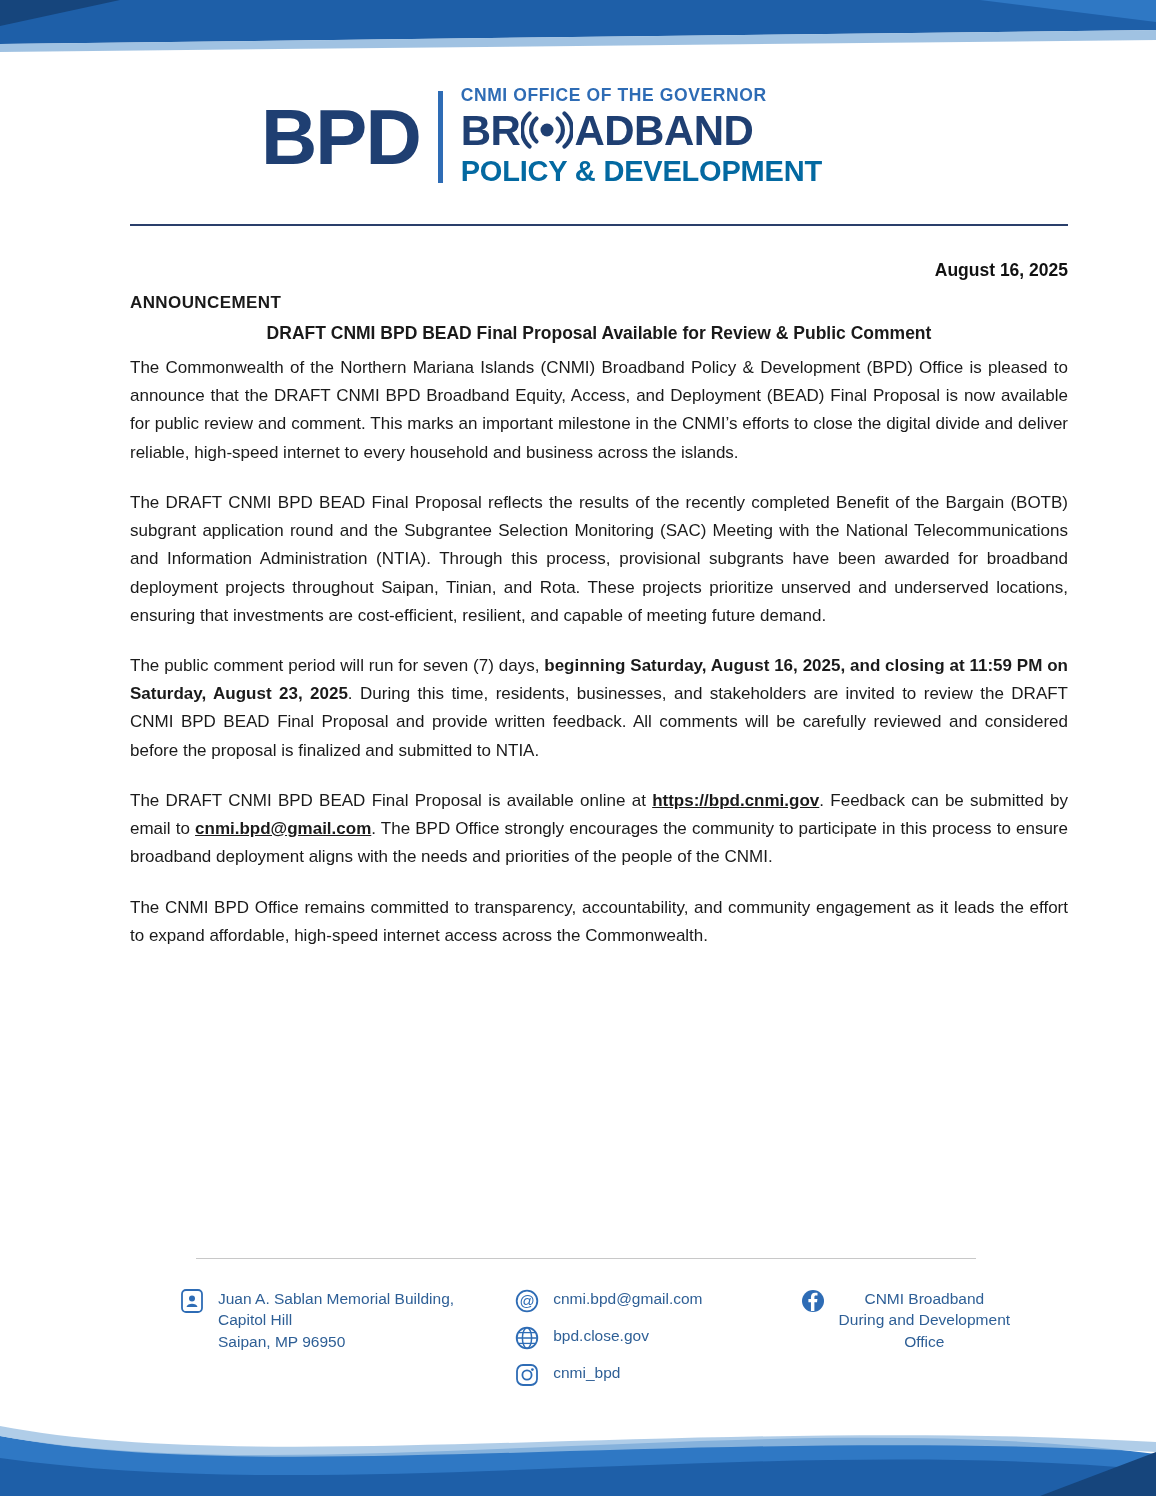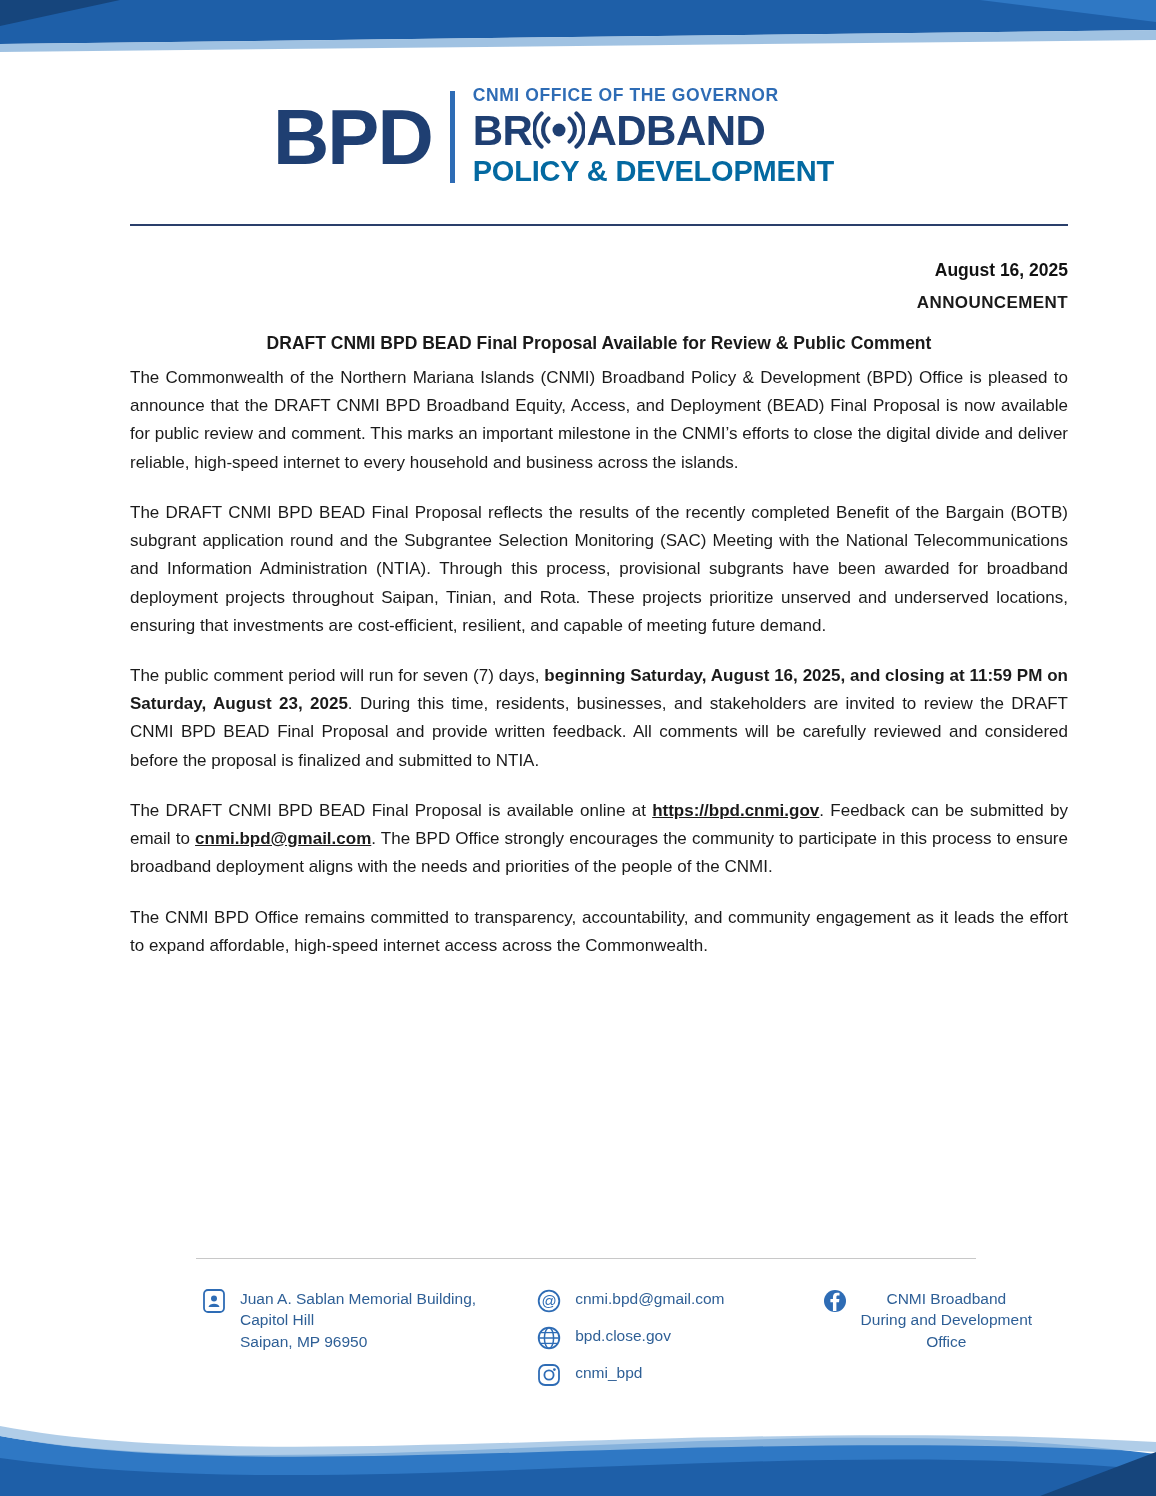--- a/index.html
+++ b/index.html
@@ -32,21 +32,21 @@
     bottom: 0; left: 0;
     width: 1156px;
     height: 100px;
     overflow: hidden;
   }
 
   
   .logo-wrap {
     position: absolute;
     top: 86px;
-    left: 12px;
+    left: 0;
     width: 1083px;
     text-align: center;
   }
   .logo {
     display: inline-flex;
     align-items: center;
     gap: 18px;
   }
   .logo-bpd {
     font-family: "Liberation Sans", sans-serif;
@@ -112,25 +112,25 @@
     width: 938px;
   }
   .date {
     text-align: right;
     font-weight: bold;
     font-size: 17.5px;
     color: #111;
     margin-bottom: 12px;
   }
   .announcement {
-    text-align: right;
+    text-align: left;
     font-weight: bold;
     font-size: 17px;
     letter-spacing: 0.4px;
-    margin-bottom: 20px;
+    margin-bottom: 10px;
   }
   .subtitle {
     text-align: center;
     font-weight: bold;
     font-size: 17.5px;
     margin-bottom: 10px;
   }
   p.body {
     text-align: justify;
     font-size: 17px;
@@ -149,21 +149,21 @@
   .footer-rule {
     position: absolute;
     left: 196px;
     top: 1258px;
     width: 780px;
     height: 1px;
     background: #c8c8c8;
   }
   .footer {
     position: absolute;
-    left: 201px;
+    left: 179px;
     top: 1288px;
     width: 860px;
     display: flex;
     gap: 36px;
     font-family: "Liberation Sans", sans-serif;
     color: #2e5f96;
   }
   .fcol { display: flex; flex-direction: column; gap: 11px; }
   .frow { display: flex; align-items: flex-start; gap: 13px; }
   .ficon {

